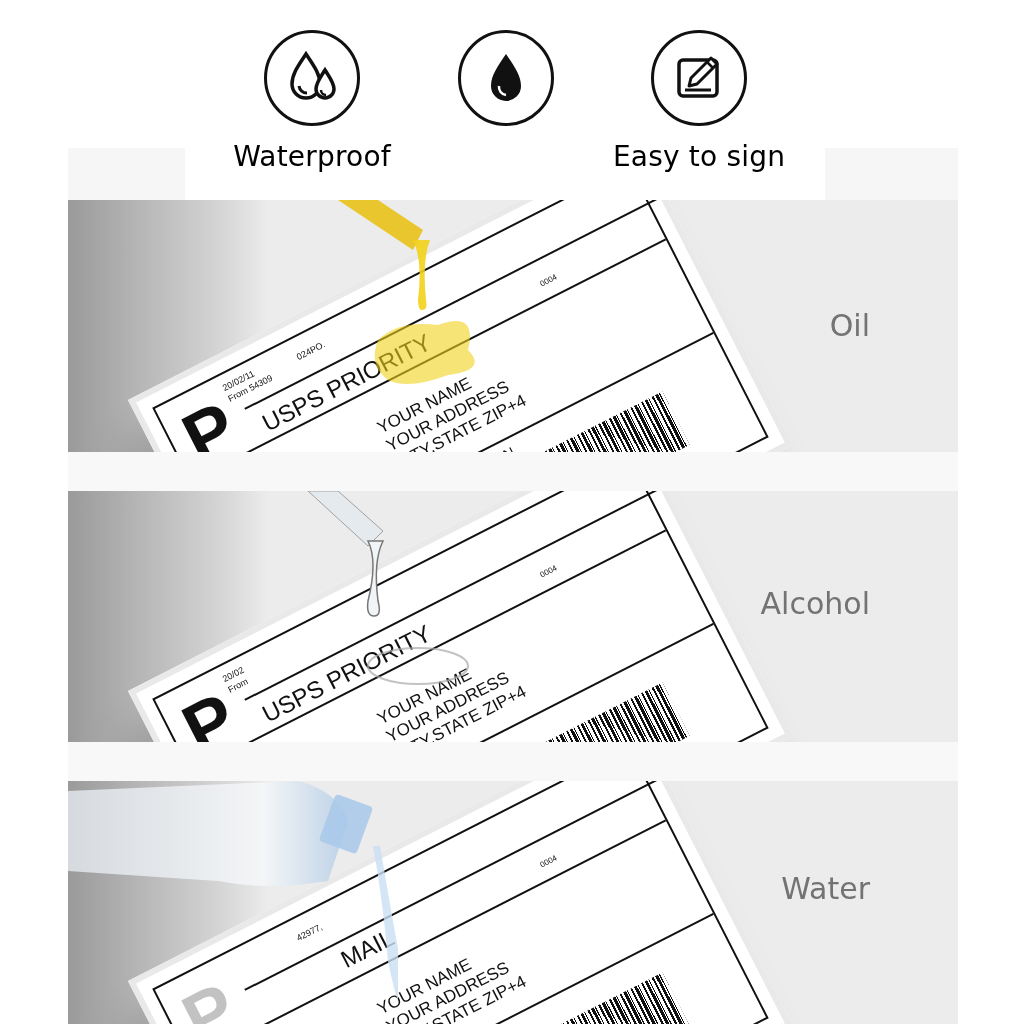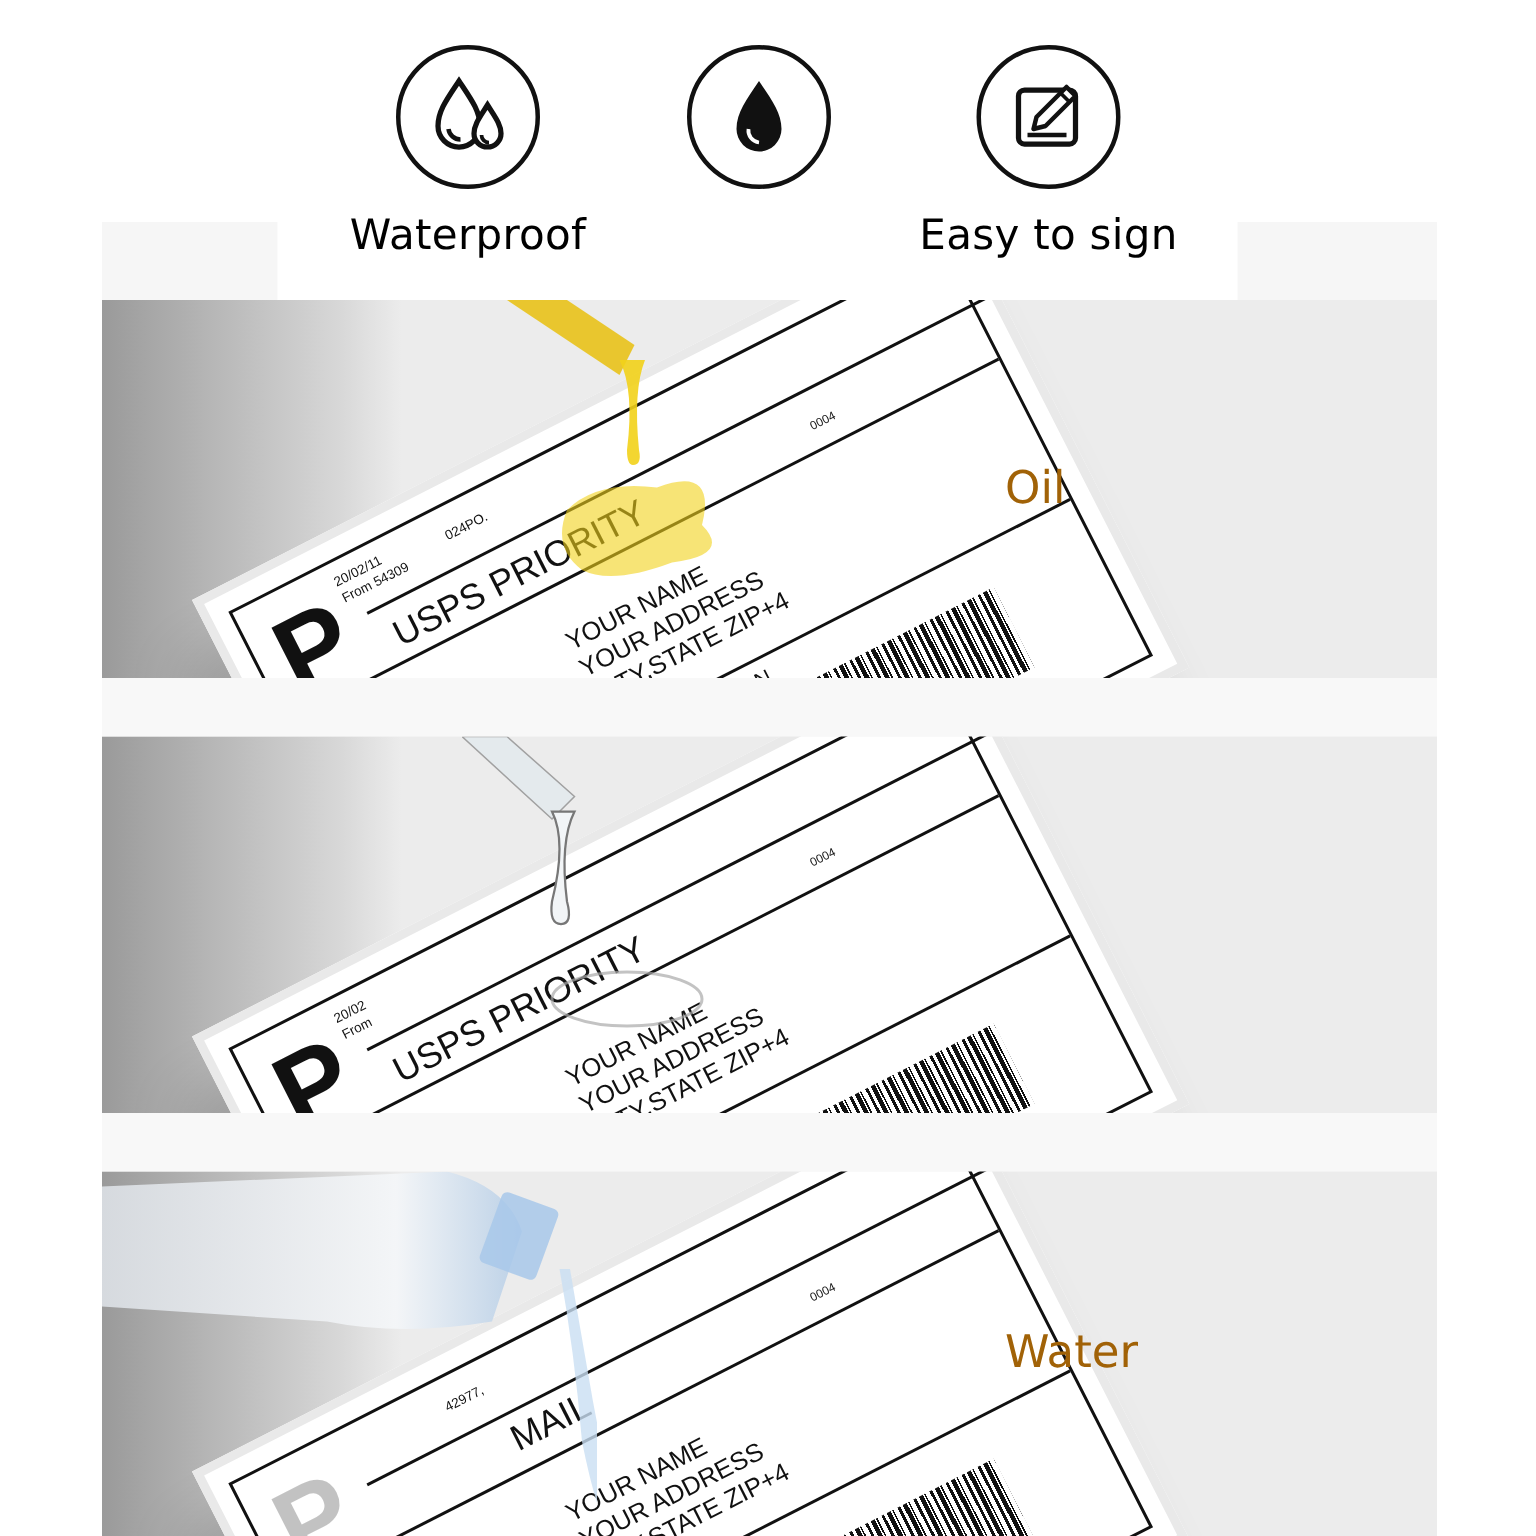--- a/index.html
+++ b/index.html
@@ -5,21 +5,21 @@
   html,body{margin:0;padding:0;background:#fff;}
   body{width:1024px;height:1024px;position:relative;overflow:hidden;font-family:"DejaVu Sans","Liberation Sans",sans-serif;color:#111;}
   .features{position:absolute;left:0;top:0;width:1024px;height:200px;}
   .strip{position:absolute;left:68px;top:148px;width:890px;height:52px;background:#f6f6f6;}
   .strip-inner{position:absolute;left:185px;top:148px;width:640px;height:52px;background:#fff;}
   .feature{position:absolute;top:30px;width:200px;text-align:center;}
   .feature .icon{width:96px;height:96px;margin:0 auto;border:3.5px solid #111;border-radius:50%;box-sizing:border-box;display:flex;align-items:center;justify-content:center;background:#fff;}
   .feature .label{margin-top:14px;font-size:28px;color:#000000;position:relative;z-index:2;letter-spacing:0.2px;}
   .panel{position:absolute;left:68px;width:890px;background:#ececec;overflow:hidden;}
   .gap{position:absolute;left:68px;width:890px;background:#f8f8f8;}
-  .panel .caption{position:absolute;right:88px;font-size:30px;color:#a16207;text-align:left;width:200px;}
+  .panel .caption{position:absolute;right:88px;font-size:30px;color:#737373;text-align:right;width:200px;}
   .label-card{position:absolute;width:560px;height:330px;background:#fff;border:6px solid #e9e9e9;box-shadow:-30px 40px 40px rgba(0,0,0,0.18);transform-origin:0 0;transform:rotate(-27deg);}
   .label-card .inner{position:absolute;left:12px;top:12px;right:12px;bottom:12px;border:2px solid #111;}
   .bigP{position:absolute;left:14px;top:10px;font-size:72px;font-weight:bold;font-family:"Liberation Sans",sans-serif;line-height:1;}
   .line{position:absolute;background:#111;}
   .txt{position:absolute;font-family:"Liberation Sans",sans-serif;color:#111;white-space:nowrap;}
   .barcode{position:absolute;height:60px;background:repeating-linear-gradient(90deg,#111 0 2px,#fff 2px 4px,#111 4px 7px,#fff 7px 8px,#111 8px 9px,#fff 9px 12px);}
   .shadow-left{position:absolute;left:0;top:0;width:200px;height:100%;background:linear-gradient(90deg,#9a9a9a,#d8d8d8 80%,transparent);}
 </style>
 </head>
 <body>
@@ -112,20 +112,21 @@
       <div class="txt" style="left:10px;top:192px;font-size:15px;">ZIP - USPS DELIVERY CONFIRMATION</div>
       <div class="barcode" style="left:40px;top:215px;width:420px;"></div>
 
     </div>
   </div>
   <svg style="position:absolute;left:240px;top:0;" width="200" height="220">
     <path d="M0 0 L30 0 L75 40 L60 55 Z" fill="#e4eaee" stroke="#999" stroke-width="1" opacity="0.9"></path>
     <path d="M60 50 Q70 70 60 110 Q58 125 66 125 Q74 125 70 110 Q65 70 75 50 Z" fill="#f2f5f7" stroke="#777" stroke-width="1.5"></path>
     <ellipse cx="110" cy="175" rx="50" ry="18" fill="none" stroke="#aaa" stroke-width="2" opacity="0.7"></ellipse>
   </svg>
+  <div class="caption" style="top:95px;">Alcohol</div>
 </div>
 <div class="gap" style="top:742px;height:39px;"></div>
 
 <div class="panel" style="top:781px;height:243px;">
   <div class="shadow-left"></div>
   <div class="label-card" style="left:60px;top:200px;">
     <div class="inner">
       <div class="bigP" style="opacity:0.25">P</div>
       <div class="txt" style="left:150px;top:14px;font-size:9px;">42977,</div>
       <div class="line" style="left:0;top:80px;width:100%;height:2px;"></div>
@@ -147,14 +148,14 @@
       <linearGradient id="bottle" x1="0" y1="0" x2="1" y2="0">
         <stop offset="0" stop-color="#d9dde2"></stop>
         <stop offset="0.7" stop-color="#f4f6f8"></stop>
         <stop offset="1" stop-color="#b9cfe6"></stop>
       </linearGradient>
     </defs>
     <path d="M0 10 L230 0 Q270 10 280 40 L260 100 Q200 110 150 100 L0 90 Z" fill="url(#bottle)" opacity="0.95"></path>
     <rect x="258" y="18" width="40" height="50" rx="4" fill="#a8c8ea" opacity="0.85" transform="rotate(20 278 43)"></rect>
     <path d="M305 65 Q315 120 320 180 Q330 230 340 243 L350 243 Q335 200 325 140 Q318 100 312 65 Z" fill="#c9dff2" opacity="0.8"></path>
   </svg>
-  <div class="caption" style="top:90px;margin-top:13px;">Water</div>
+  <div class="caption" style="top:90px;">Water</div>
 </div>
 
 </body></html>

